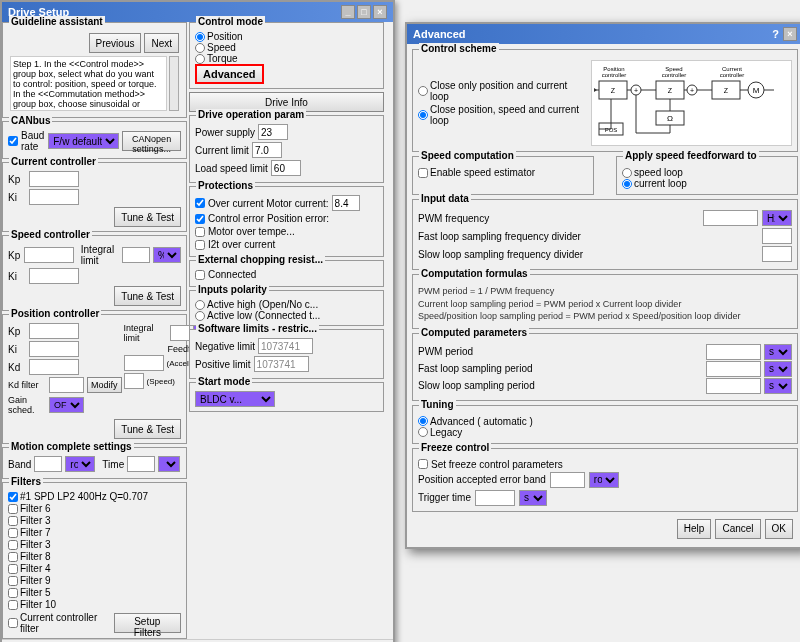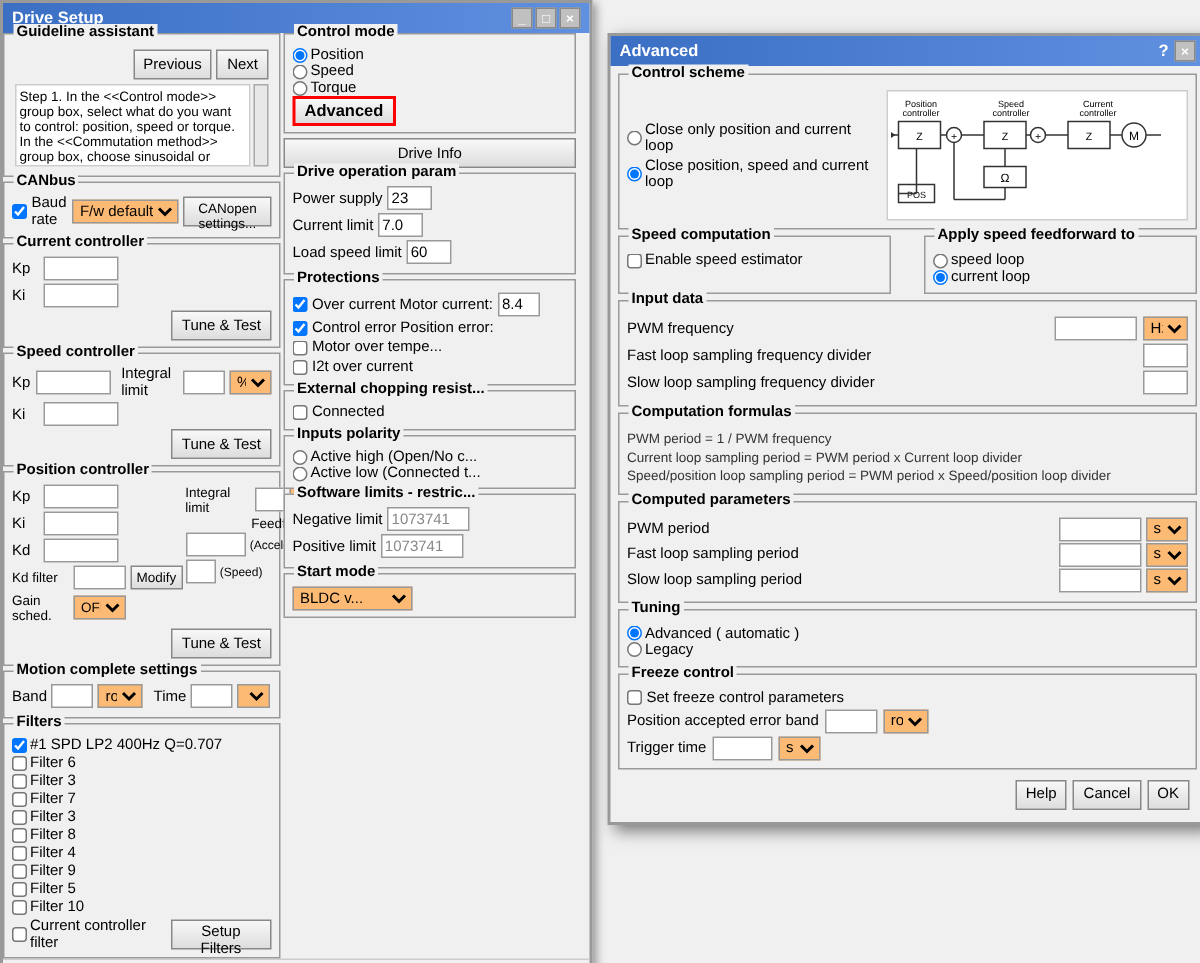--- a/index.html
+++ b/index.html
@@ -88,21 +88,21 @@
     input[type="text"] {
       border: 1px solid #999;
       background: white;
       height: 16px;
       font-size: 10px;
       padding: 0 2px;
     }
 
     select {
       border: 1px solid #999;
-      background: #fdba74;
+      background: #8b5cf6;
       height: 16px;
       font-size: 10px;
     }
 
     .btn {
       border: 1px solid #888;
       background: linear-gradient(to bottom, #f8f8f8, #ddd);
       padding: 2px 6px;
       font-size: 10px;
       cursor: pointer;

